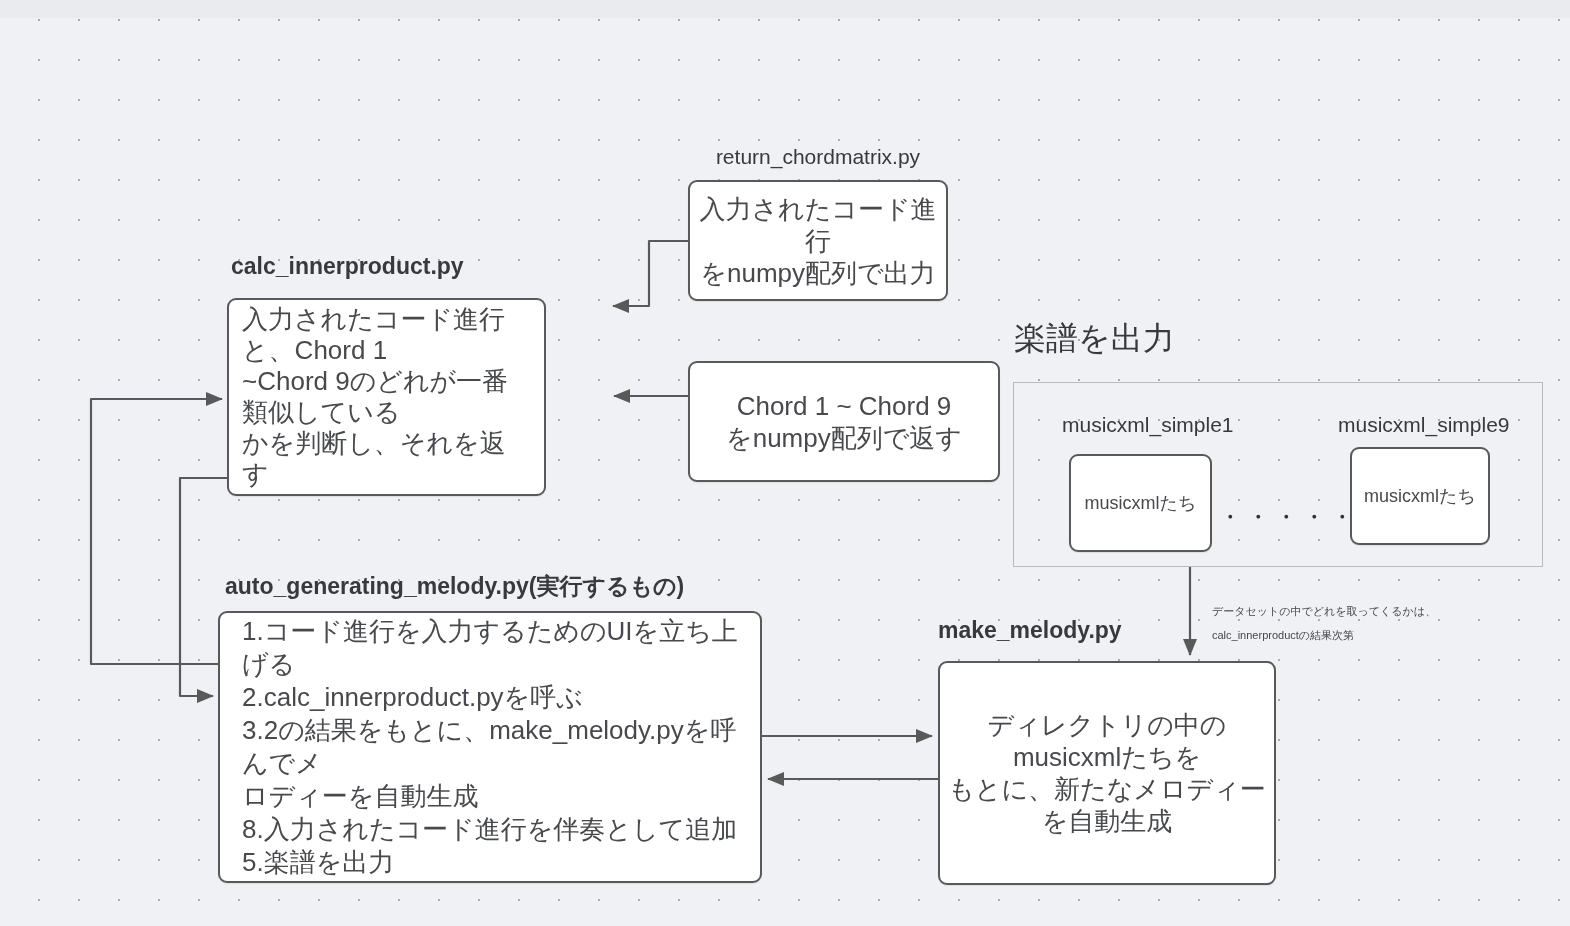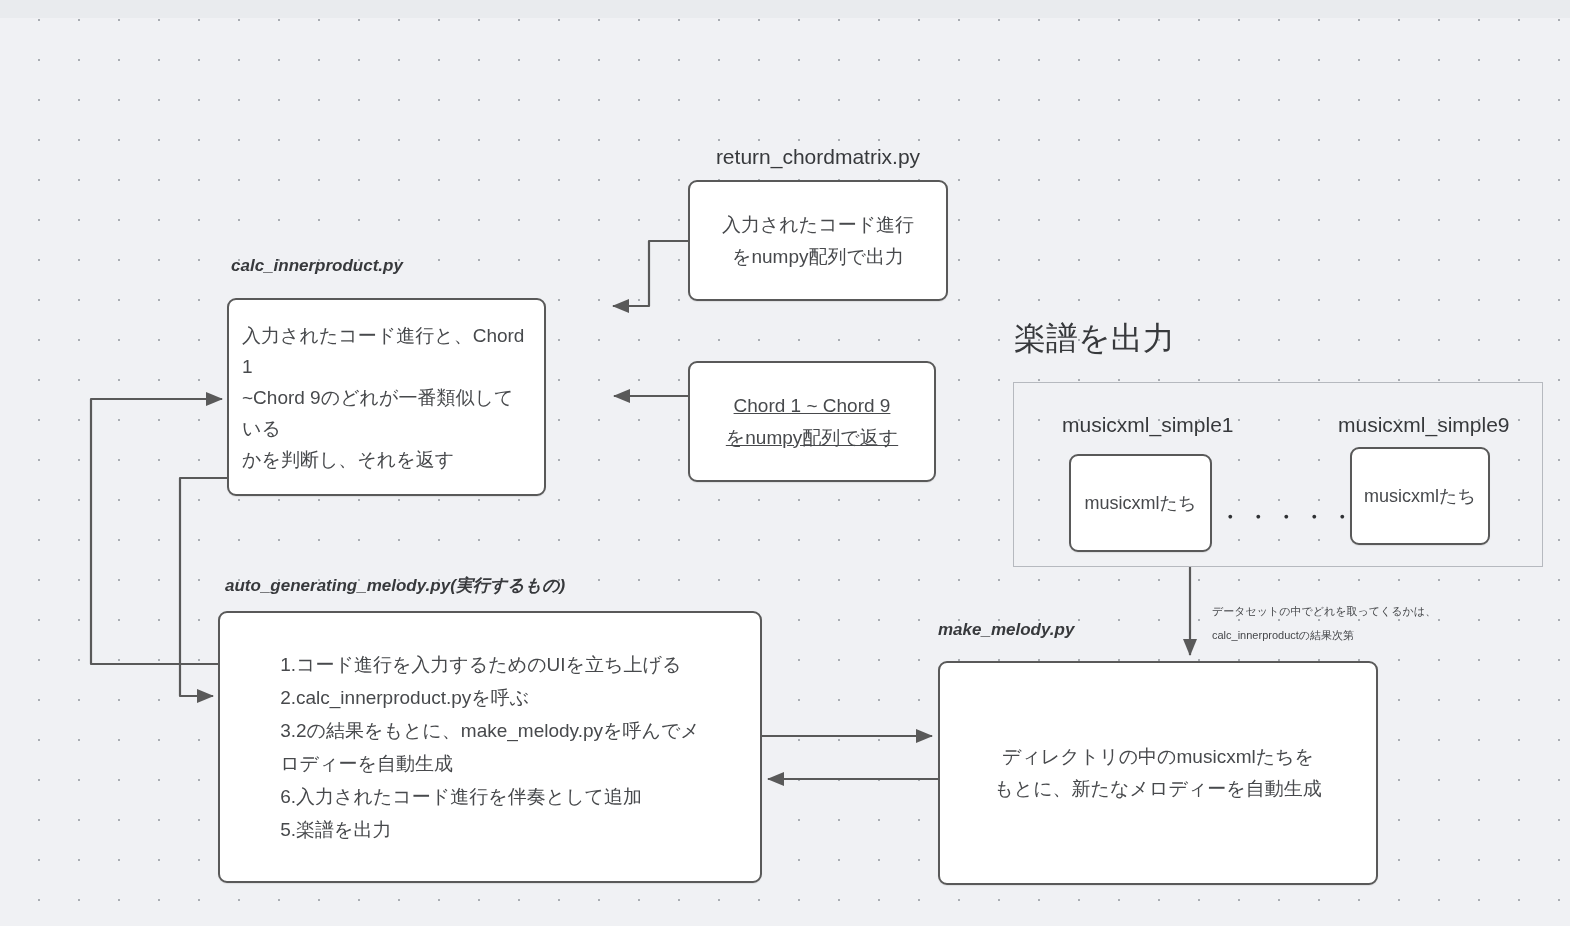--- a/index.html
+++ b/index.html
@@ -26,56 +26,56 @@
     background:#ffffff;
     border:2.6px solid #595959;
     border-radius:9px;
     box-sizing:border-box;
     display:flex;align-items:center;justify-content:center;
     color:#47494c;
     box-shadow:0 1px 1px rgba(0,0,0,0.08);
   }
   .node .body{
     white-space:pre-line;
-    font-size:19px;line-height:32px;
+    font-size:26px;line-height:32px;
     text-align:center;
   }
   .title{
     position:absolute;
     color:#37393c;
     font-size:21px;line-height:26px;
     white-space:nowrap;
   }
-  .title.bold{font-weight:bold;font-size:17px;font-style:italic;}
+  .title.bold{font-weight:bold;font-size:23px;}
   .t-return{left:688px;top:126px;width:260px;text-align:center;}
   .n-return{left:688px;top:162px;width:260px;height:121px;}
   .t-calc{left:231px;top:235px;}
   .n-calc{left:227px;top:280px;width:319px;height:198px;}
   .n-calc .body{text-align:left;padding:0 13px;line-height:31px;}
   .t-basic{left:688px;top:311px;width:260px;text-align:center;}
-  .n-basic{left:688px;top:343px;width:248px;height:121px;text-decoration:underline;}
+  .n-basic{left:688px;top:343px;width:312px;height:121px;}
   .t-dataset{left:1014px;top:300px;font-size:32px;line-height:40px;}
   .ds-container{
     position:absolute;left:1013px;top:364px;width:530px;height:185px;
     border:1.5px solid #b6b9bf;box-sizing:border-box;background:transparent;
   }
   .t-s1{left:1062px;top:394px;}
   .n-s1{left:1069px;top:436px;width:143px;height:98px;}
   .t-s9{left:1338px;top:394px;text-align:center;}
   .n-s9{left:1350px;top:429px;width:140px;height:98px;}
   .n-s1 .body,.n-s9 .body{font-size:18px;line-height:24px;}
   .ellipsis{
     position:absolute;left:1218px;top:483px;
     font-size:24px;letter-spacing:4px;color:#2f3134;white-space:nowrap;
   }
   .t-auto{left:225px;top:555px;}
   .n-auto{left:218px;top:593px;width:544px;height:272px;}
   .n-auto .body{text-align:left;padding:0 22px;line-height:33px;}
   .t-make{left:938px;top:599px;}
-  .n-make{left:938px;top:643px;width:440px;height:224px;}
+  .n-make{left:938px;top:643px;width:338px;height:224px;}
   .annotation{
     position:absolute;left:1212px;top:581px;
     font-size:11px;line-height:24px;color:#45474a;white-space:pre-line;
   }
 </style>
 </head>
 <body>
 
 <div class="canvas">
 
@@ -126,21 +126,21 @@
   <div class="node n-s9">
     <div class="body">musicxmlたち</div>
   </div>
 
   <div class="title bold t-auto">auto_generating_melody.py(実行するもの)</div>
   <div class="node n-auto">
     <div class="body">1.コード進行を入力するためのUIを立ち上げる
 2.calc_innerproduct.pyを呼ぶ
 3.2の結果をもとに、make_melody.pyを呼んでメ
 ロディーを自動生成
-6.入力されたコード進行を伴奏として追加
+8.入力されたコード進行を伴奏として追加
 5.楽譜を出力</div>
   </div>
 
   <div class="title bold t-make">make_melody.py</div>
   <div class="node n-make">
     <div class="body">ディレクトリの中のmusicxmlたちを
 もとに、新たなメロディーを自動生成</div>
   </div>
 
   <div class="annotation">データセットの中でどれを取ってくるかは、

